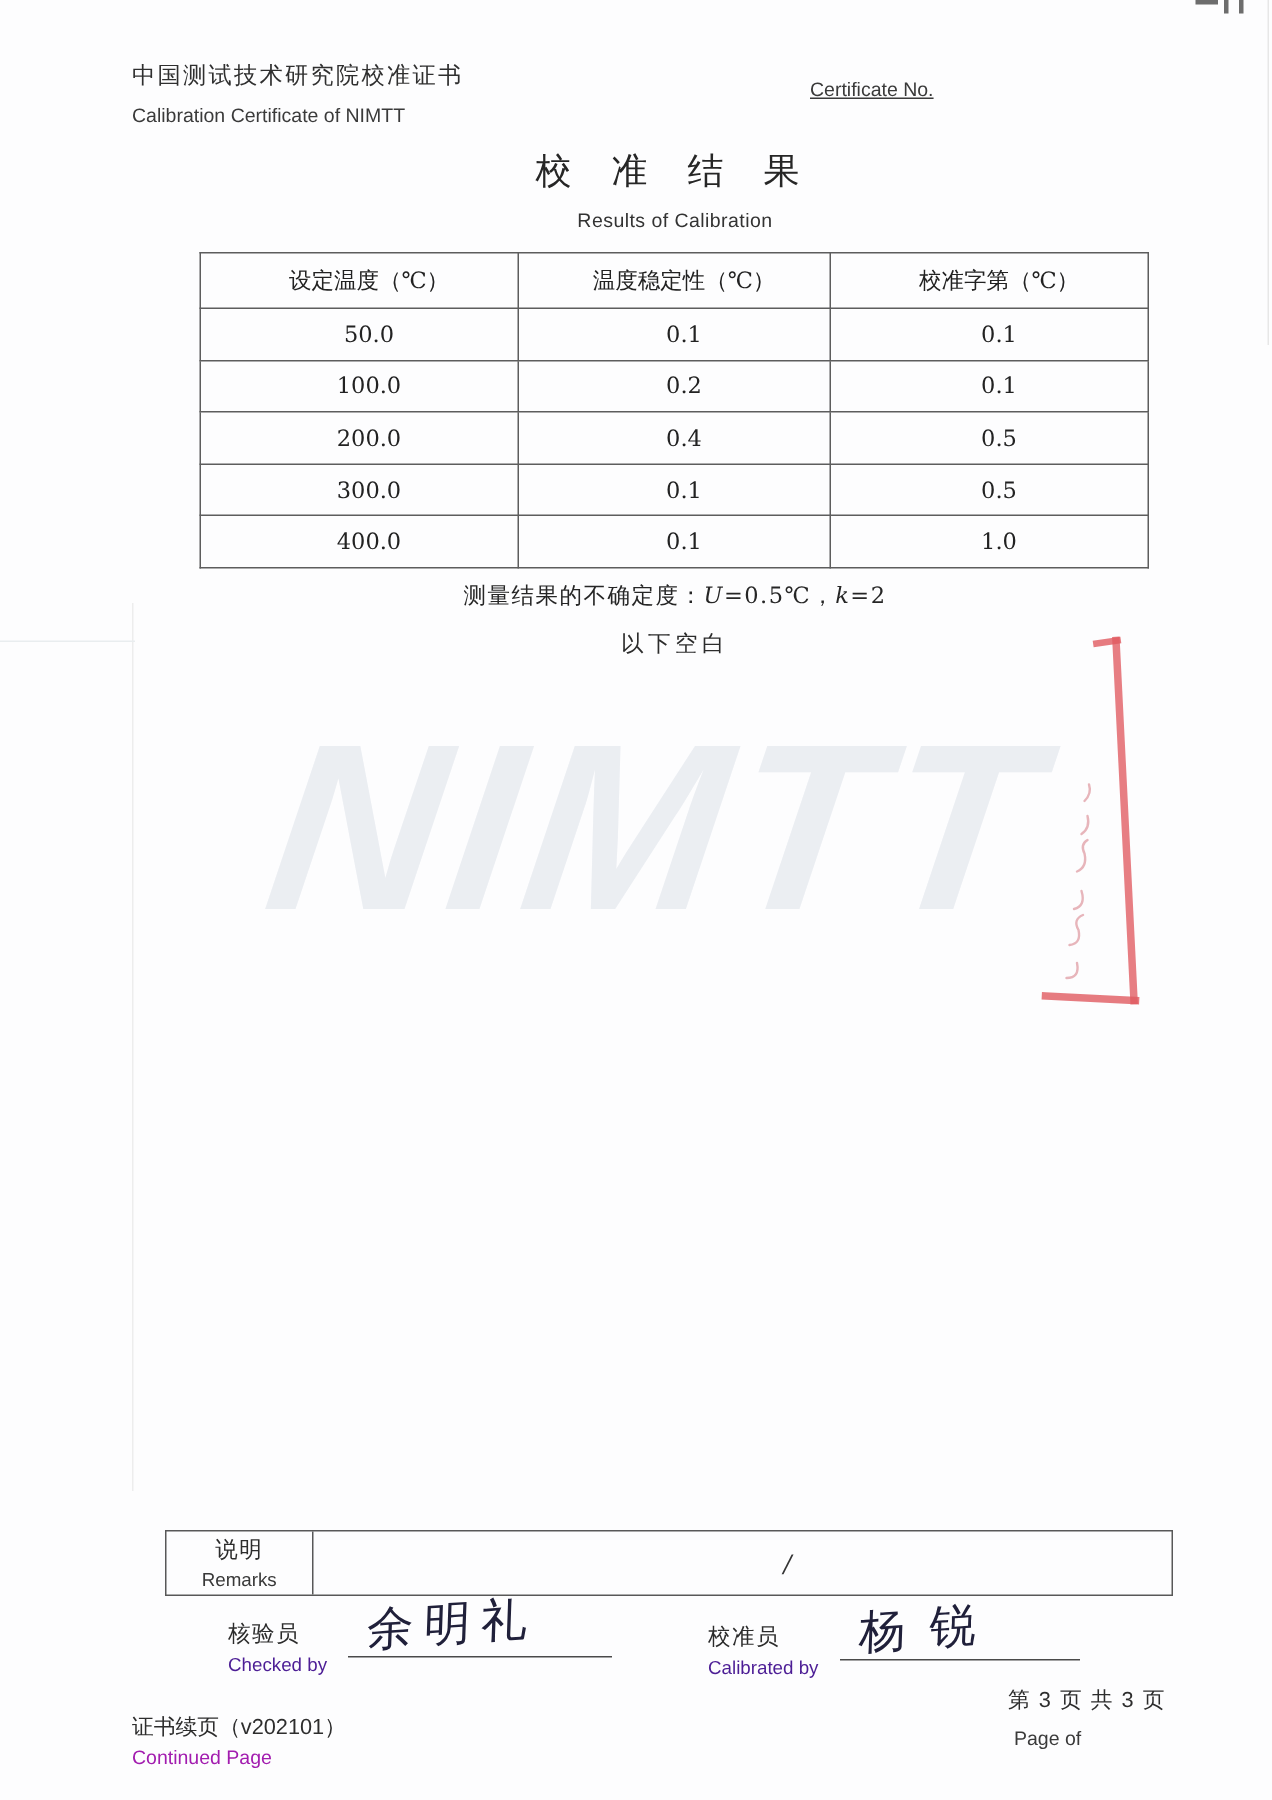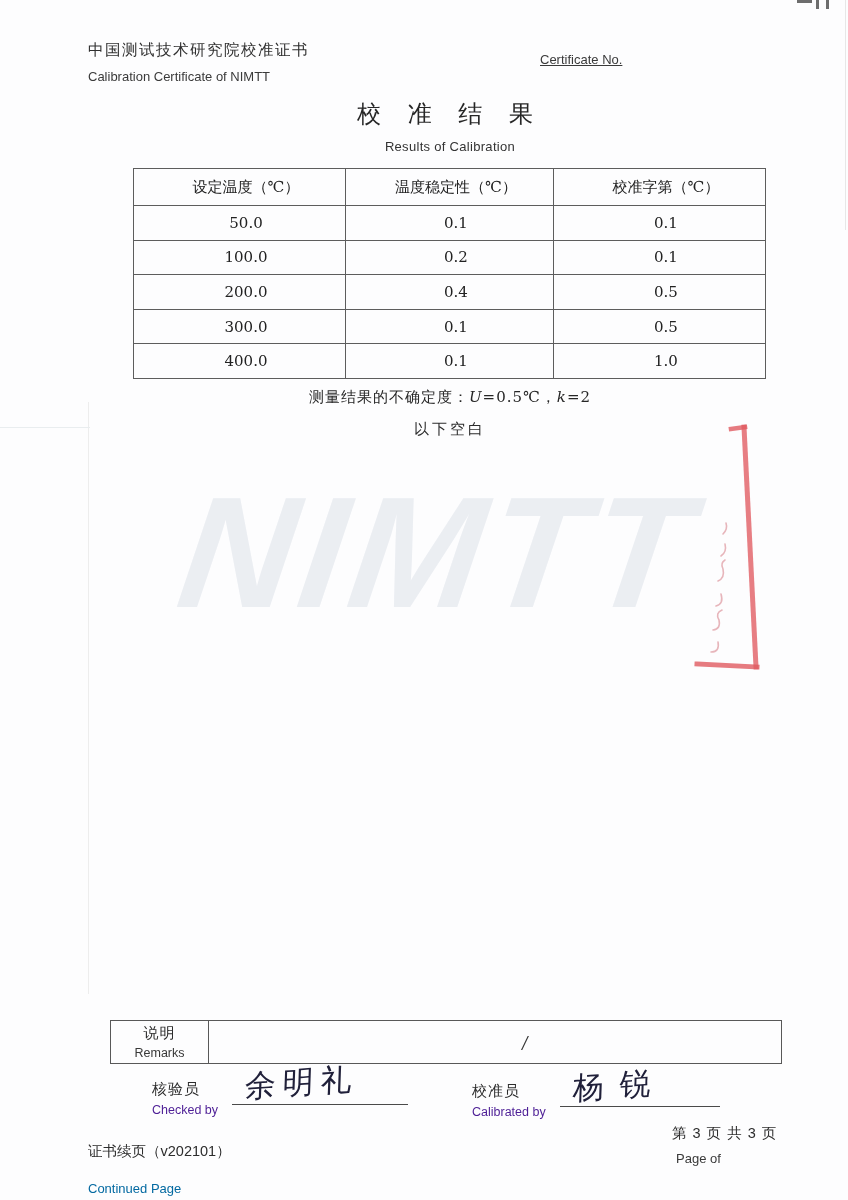--- a/index.html
+++ b/index.html
@@ -100,21 +100,21 @@
     font-family:"DejaVu Serif","Liberation Serif",serif;
     font-size:31px;color:#20203a;transform:rotate(-4deg) skewX(-6deg);
     transform-origin:left bottom;
   }
   .sig-checked .sig-name{letter-spacing:7px;}
   .sig-calibrated .sig-name{letter-spacing:16px;}
 
   
   .footer-left{position:absolute;left:88px;top:1142px;}
   .footer-left .zh{font-size:14.5px;color:#2d2d2d;}
-  .footer-left .en{font-size:13px;color:#0369a1;margin-top:20px;}
+  .footer-left .en{font-size:13px;color:#a21caf;margin-top:3px;}
   .footer-right{position:absolute;left:672px;top:1124px;}
   .footer-right .zh{font-size:14.5px;color:#2d2d2d;letter-spacing:1px;}
   .footer-right .en{font-size:13px;color:#3a3a3a;margin-top:8px;margin-left:4px;}
 
   
   .fold-v{position:absolute;left:88px;top:402px;width:1px;height:592px;background:#ededed;}
   .fold-h{position:absolute;left:0;top:427px;width:90px;height:1px;background:#e9edef;}
   .edge-r{position:absolute;left:845px;top:0;width:1px;height:230px;background:#e7e7e7;}
   .tick{position:absolute;background:#3c3c3c;opacity:.75;}
   .tick1{left:797px;top:0;width:15px;height:3px;}

